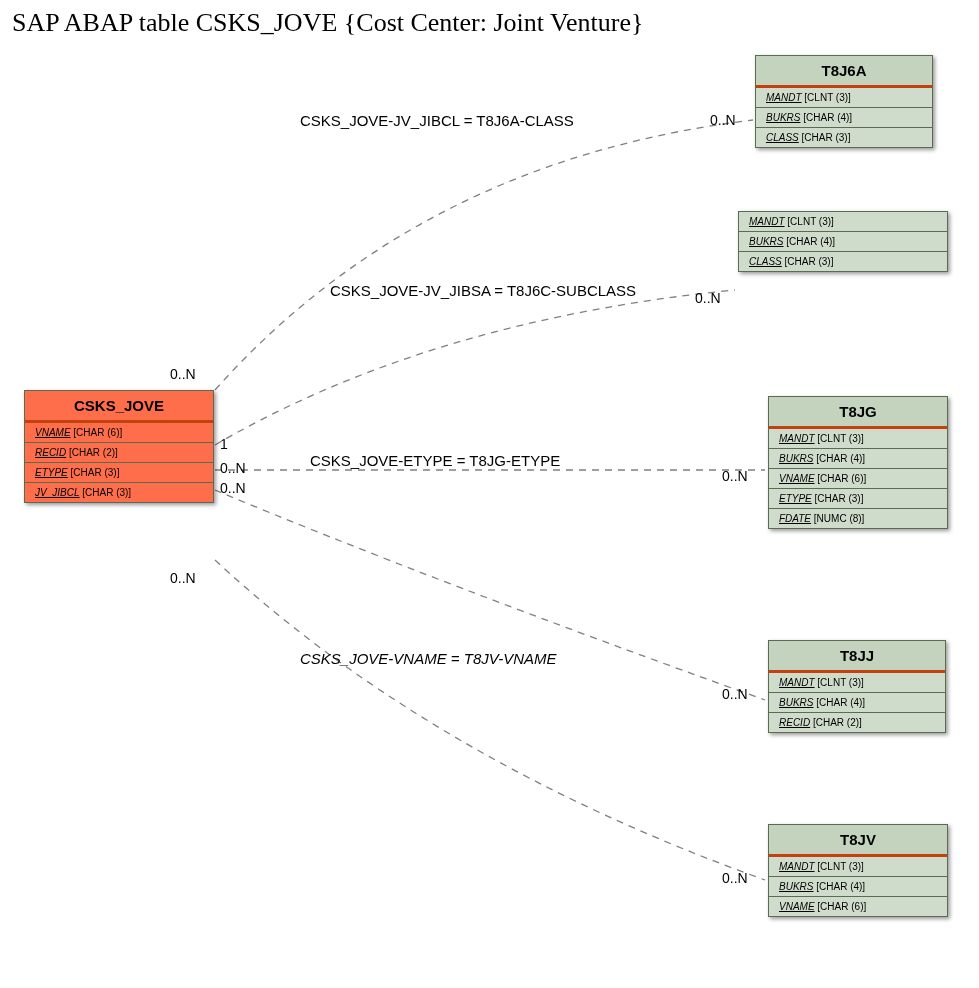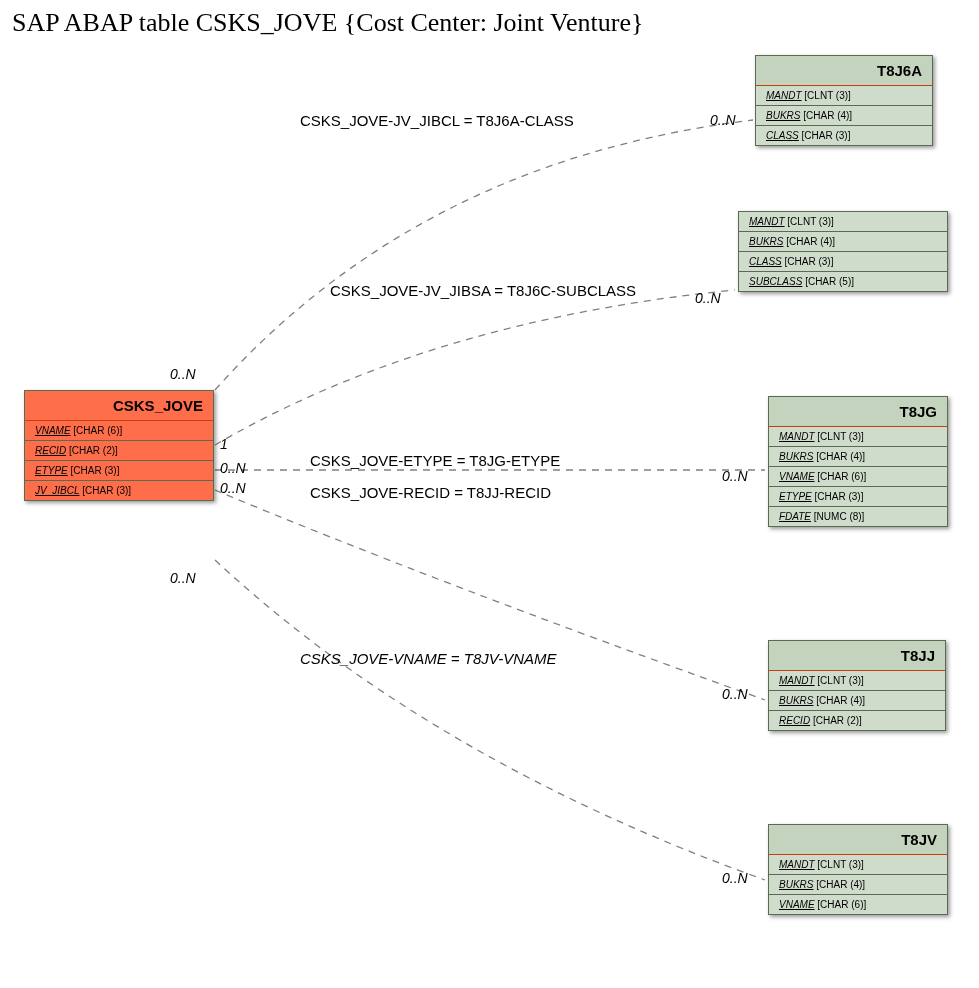--- a/index.html
+++ b/index.html
@@ -29,23 +29,23 @@
     pointer-events: none;
   }
   .entity {
     position: absolute;
     border: 1px solid #5a6b52;
     box-shadow: 2px 2px 4px rgba(0,0,0,0.4);
     font-family: Verdana, Arial, sans-serif;
   }
   .entity .header {
     font-weight: bold;
-    text-align: right;
+    text-align: center;
     padding: 6px 10px;
-    border-bottom: 1px solid #c2410c;
+    border-bottom: 3px solid #c2410c;
     font-size: 15px;
     white-space: nowrap;
   }
   .entity .row {
     padding: 4px 10px;
     border-bottom: 1px solid #5a6b52;
     font-size: 10px;
     white-space: nowrap;
   }
   .entity .row:last-child { border-bottom: none; }
@@ -64,21 +64,20 @@
     font-size: 15px;
     color: #000;
     white-space: nowrap;
   }
   .card {
     position: absolute;
     font-family: Verdana, Arial, sans-serif;
     font-size: 14px;
     color: #000;
     white-space: nowrap;
-    font-style: italic;
   }
 </style>
 </head>
 <body>
 
 <div class="canvas">
 
   <div class="title">SAP ABAP table CSKS_JOVE {Cost Center: Joint Venture}</div>
 
   <svg class="lines">
@@ -103,21 +102,20 @@
     <div class="header">T8J6A</div>
     <div class="row"><span class="fname">MANDT</span> <span>[CLNT (3)]</span></div>
     <div class="row"><span class="fname">BUKRS</span> <span>[CHAR (4)]</span></div>
     <div class="row"><span class="fname">CLASS</span> <span>[CHAR (3)]</span></div>
   </div>
 
   <div class="entity secondary" style="left:738px; top:211px; width:210px;">
     <div class="row"><span class="fname">MANDT</span> <span>[CLNT (3)]</span></div>
     <div class="row"><span class="fname">BUKRS</span> <span>[CHAR (4)]</span></div>
     <div class="row"><span class="fname">CLASS</span> <span>[CHAR (3)]</span></div>
-    <div class="row"><span class="fname">SUBCLASS</span> <span>[CHAR (5)]</span></div>
   </div>
 
   <div class="entity secondary" style="left:768px; top:396px; width:180px;">
     <div class="header">T8JG</div>
     <div class="row"><span class="fname">MANDT</span> <span>[CLNT (3)]</span></div>
     <div class="row"><span class="fname">BUKRS</span> <span>[CHAR (4)]</span></div>
     <div class="row"><span class="fname">VNAME</span> <span>[CHAR (6)]</span></div>
     <div class="row"><span class="fname">ETYPE</span> <span>[CHAR (3)]</span></div>
     <div class="row"><span class="fname">FDATE</span> <span>[NUMC (8)]</span></div>
   </div>
@@ -132,21 +130,20 @@
   <div class="entity secondary" style="left:768px; top:824px; width:180px;">
     <div class="header">T8JV</div>
     <div class="row"><span class="fname">MANDT</span> <span>[CLNT (3)]</span></div>
     <div class="row"><span class="fname">BUKRS</span> <span>[CHAR (4)]</span></div>
     <div class="row"><span class="fname">VNAME</span> <span>[CHAR (6)]</span></div>
   </div>
 
   <div class="label" style="left:300px; top:112px;">CSKS_JOVE-JV_JIBCL = T8J6A-CLASS</div>
   <div class="label" style="left:330px; top:282px;">CSKS_JOVE-JV_JIBSA = T8J6C-SUBCLASS</div>
   <div class="label" style="left:310px; top:452px;">CSKS_JOVE-ETYPE = T8JG-ETYPE</div>
-  <div class="label" style="left:310px; top:484px;">CSKS_JOVE-RECID = T8JJ-RECID</div>
   <div class="label" style="left:300px; top:650px;font-style:italic;">CSKS_JOVE-VNAME = T8JV-VNAME</div>
 
   <div class="card" style="left:170px; top:366px;">0..N</div>
   <div class="card" style="left:220px; top:436px;">1</div>
   <div class="card" style="left:220px; top:460px;">0..N</div>
   <div class="card" style="left:220px; top:480px;">0..N</div>
   <div class="card" style="left:170px; top:570px;">0..N</div>
 
   <div class="card" style="left:710px; top:112px;">0..N</div>
   <div class="card" style="left:695px; top:290px;">0..N</div>

